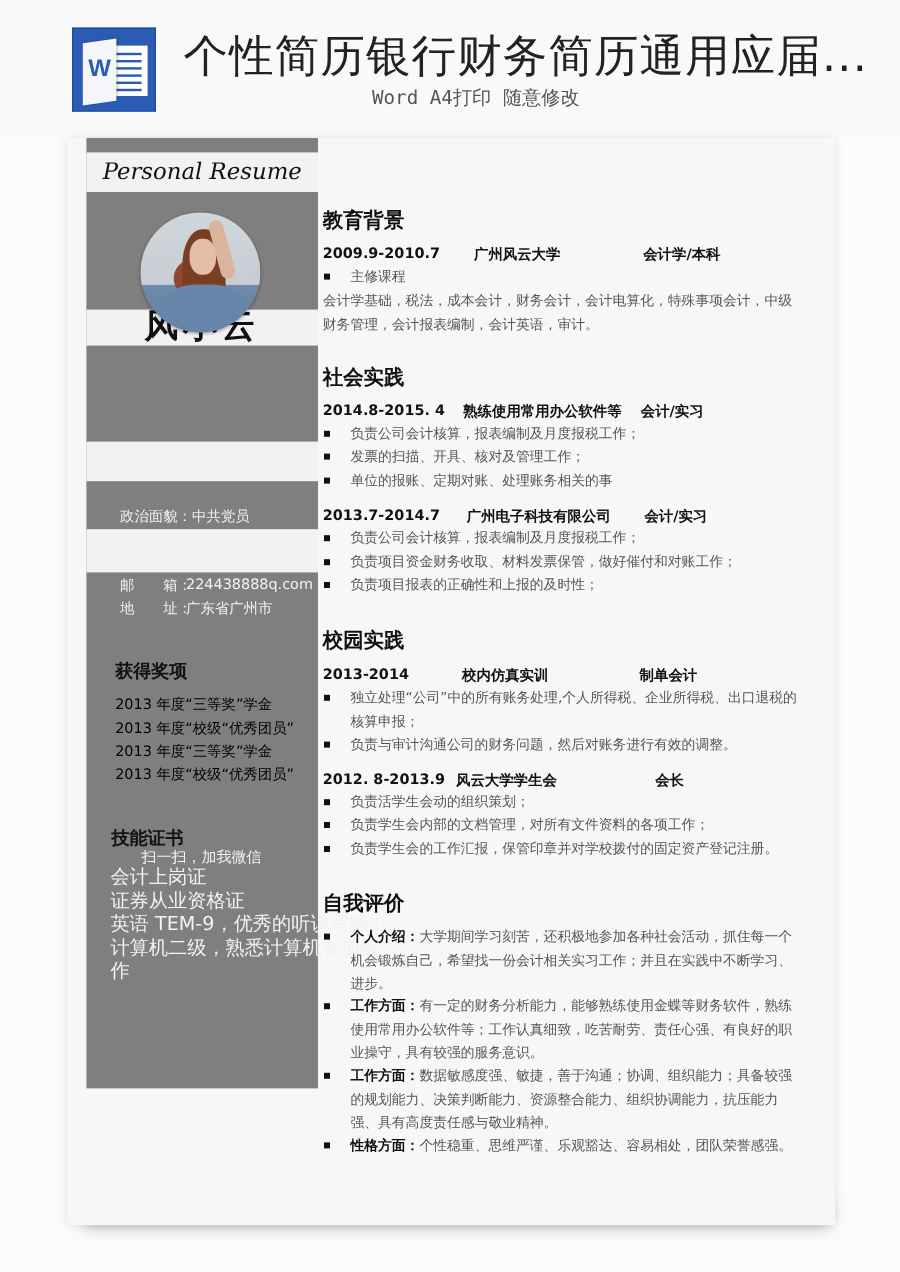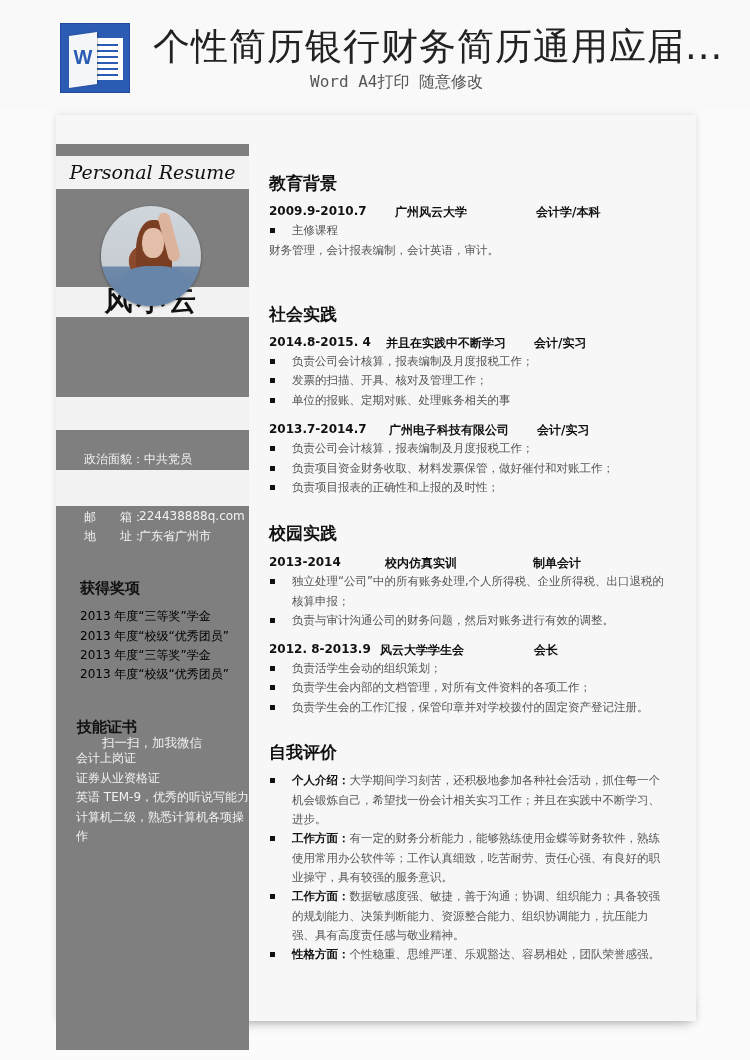--- a/index.html
+++ b/index.html
@@ -14,42 +14,42 @@
   .word-icon .cover { position: absolute; left: 8px; top: 10px; width: 28px; height: 52px; background: #f4f6fa; transform: skewY(-8deg); box-shadow: 1px 0 2px rgba(0,0,0,0.25); }
   .word-icon .w { position: absolute; left: 10px; top: 22px; width: 24px; text-align: center; color: #2b5bb3; font-weight: bold; font-size: 20px; font-family: "Liberation Sans", sans-serif; }
   .title { position: absolute; left: 153px; top: 22px; font-size: 37px; color: #222; letter-spacing: 1px; font-family: "DejaVu Sans", sans-serif; white-space: nowrap; }
   .subtitle { position: absolute; left: 310px; top: 72px; font-size: 16px; color: #555; font-family: "DejaVu Sans Mono", monospace; }
 
   
   .paper-shadow { position: absolute; left: 70px; top: 1000px; width: 620px; height: 22px; background: #b0b0b0; filter: blur(6px); }
   .paper { position: absolute; left: 56px; top: 115px; width: 640px; height: 906px; background: #f7f7f7; box-shadow: 0 0 8px rgba(0,0,0,0.12); }
 
   
-  .sidebar { position: absolute; left: 0; top: 0; width: 193px; height: 906px; background: #7f7f7f; margin-top: 29px; }
+  .sidebar { position: absolute; left: 16px; top: 0; width: 193px; height: 792px; background: #7f7f7f; }
   .band { position: absolute; left: 0; width: 193px; background: #f2f2f2; }
   .band-title { top: 12px; height: 33px; }
   .resume-title { position: absolute; left: 0; top: 12px; width: 193px; text-align: center; font-family: "DejaVu Serif", "Liberation Serif", serif; font-style: italic; font-size: 19px; color: #111; line-height: 33px; }
   .band-name { top: 143px; height: 30px; }
   .name { position: absolute; left: 0; top: 138px; width: 193px; text-align: center; font-size: 28px; font-weight: bold; color: #111; letter-spacing: 4px; }
   .avatar { position: absolute; left: 45px; top: 62px; width: 100px; height: 100px; border-radius: 50%; overflow: hidden; box-shadow: 0 1px 3px rgba(0,0,0,0.4);
     background: radial-gradient(circle at 50% 38%, #e6c2ad 0 11%, transparent 12%),
                 radial-gradient(ellipse at 44% 55%, #8b4a2c 0 20%, transparent 21%),
                 linear-gradient(180deg, #cfd6dc 0%, #c7cdd3 60%, #6f8aaa 61%, #5f7ea1 100%); }
   .avatar .hair { position: absolute; left: 35px; top: 14px; width: 36px; height: 66px; background: #7a3e22; border-radius: 45% 45% 30% 30%; }
   .avatar .face { position: absolute; left: 41px; top: 22px; width: 22px; height: 30px; background: #e3bfa9; border-radius: 45%; }
   .avatar .shirt { position: absolute; left: 18px; top: 60px; width: 70px; height: 50px; background: #6785a8; border-radius: 40% 40% 0 0; }
   .avatar .arm { position: absolute; left: 62px; top: 6px; width: 12px; height: 50px; background: #dcb39c; border-radius: 6px; transform: rotate(-15deg); }
 
   .side-text { position: absolute; color: #f2f2f2; font-size: 12px; white-space: nowrap; }
   .band-1 { top: 253px; height: 33px; }
   .band-2 { top: 326px; height: 36px; }
 
   .side-h { position: absolute; left: 24px; font-size: 15px; font-weight: bold; color: #111; }
   .award { position: absolute; left: 24px; font-size: 12px; color: #000000; white-space: nowrap; }
-  .skill { position: absolute; left: 20px; font-size: 12px; color: #f2f2f2; white-space: nowrap; }
+  .skill { position: absolute; left: 20px; font-size: 16px; color: #f2f2f2; white-space: nowrap; }
   .wechat { position: absolute; left: 46px; font-size: 12.5px; color: #f2f2f2; }
 
   
   .main { position: absolute; left: 213px; top: 0; width: 410px; }
   .sec-h { position: absolute; left: 0; font-size: 17px; font-weight: bold; color: #111; }
   .row { position: absolute; left: 0; font-size: 12px; font-weight: bold; color: #111; white-space: nowrap; width: 410px; height: 16px; }
   .row span { position: absolute; top: 0; }
   .li { position: absolute; left: 0; width: 400px; font-size: 11.5px; color: #555; line-height: 19.5px; padding-left: 23px; }
   .li::before { content: ""; position: absolute; left: 1px; top: 7px; width: 5px; height: 5px; background: #111; }
   .para { position: absolute; left: 0; width: 395px; font-size: 11.5px; color: #555; line-height: 19.5px; }
@@ -120,27 +120,28 @@
   <div class="main">
 
     <div class="sec-h" style="top:57px;">教育背景</div>
     <div class="row" style="top:89px;">
       <span style="left:0;">2009.9-2010.7</span>
       <span style="left:126px;">广州风云大学</span>
       <span style="left:267px;">会计学/本科</span>
     </div>
     <div class="li" style="top:106px;">主修课程</div>
     <div class="para" style="top:126px;">
+      <div>会计学基础，税法，成本会计，财务会计，会计电算化，特殊事项会计，中级</div>
       <div>财务管理，会计报表编制，会计英语，审计。</div>
     </div>
 
     <div class="sec-h" style="top:188px;">社会实践</div>
     <div class="row" style="top:220px;">
       <span style="left:0;">2014.8-2015. 4</span>
-      <span style="left:117px;">并且在实践中不断学习</span>
+      <span style="left:117px;">熟练使用常用办公软件等</span>
       <span style="left:265px;">会计/实习</span>
     </div>
     <div class="li" style="top:237px;">负责公司会计核算，报表编制及月度报税工作；</div>
     <div class="li" style="top:256px;">发票的扫描、开具、核对及管理工作；</div>
     <div class="li" style="top:276px;">单位的报账、定期对账、处理账务相关的事</div>
 
     <div class="row" style="top:307px;">
       <span style="left:0;">2013.7-2014.7</span>
       <span style="left:120px;">广州电子科技有限公司</span>
       <span style="left:268px;">会计/实习</span>
@@ -154,21 +155,21 @@
       <span style="left:0;">2013-2014</span>
       <span style="left:116px;">校内仿真实训</span>
       <span style="left:264px;">制单会计</span>
     </div>
     <div class="li" style="top:457px;">独立处理“公司”中的所有账务处理,个人所得税、企业所得税、出口退税的核算申报；</div>
     <div class="li" style="top:496px;">负责与审计沟通公司的财务问题，然后对账务进行有效的调整。</div>
 
     <div class="row" style="top:527px;">
       <span style="left:0;">2012. 8-2013.9</span>
       <span style="left:111px;">风云大学学生会</span>
-      <span style="left:265px;">会长</span>
+      <span style="left:277px;">会长</span>
     </div>
     <div class="li" style="top:544px;">负责活学生会动的组织策划；</div>
     <div class="li" style="top:563px;">负责学生会内部的文档管理，对所有文件资料的各项工作；</div>
     <div class="li" style="top:583px;">负责学生会的工作汇报，保管印章并对学校拨付的固定资产登记注册。</div>
 
     <div class="sec-h" style="top:626px;">自我评价</div>
     <div class="li" style="top:656px;"><b>个人介绍：</b><span>大学期间学习刻苦，还积极地参加各种社会活动，抓住每一个机会锻炼自己，希望找一份会计相关实习工作；并且在实践中不断学习、进步。</span></div>
     <div class="li" style="top:714px;"><b>工作方面：</b><span>有一定的财务分析能力，能够熟练使用金蝶等财务软件，熟练使用常用办公软件等；工作认真细致，吃苦耐劳、责任心强、有良好的职业操守，具有较强的服务意识。</span></div>
     <div class="li" style="top:772px;"><b>工作方面：</b><span>数据敏感度强、敏捷，善于沟通；协调、组织能力；具备较强的规划能力、决策判断能力、资源整合能力、组织协调能力，抗压能力强、具有高度责任感与敬业精神。</span></div>
     <div class="li" style="top:830px;"><b>性格方面：</b><span>个性稳重、思维严谨、乐观豁达、容易相处，团队荣誉感强。</span></div>

